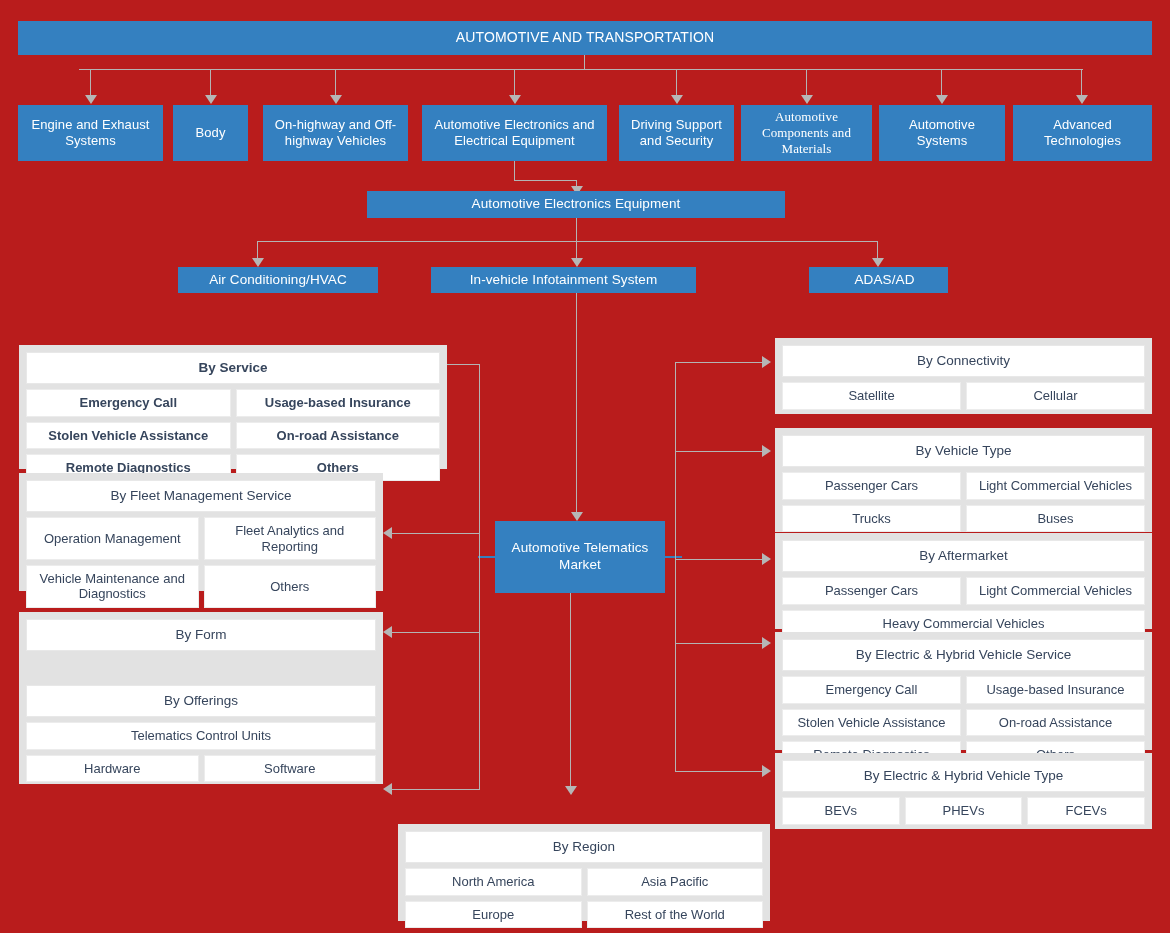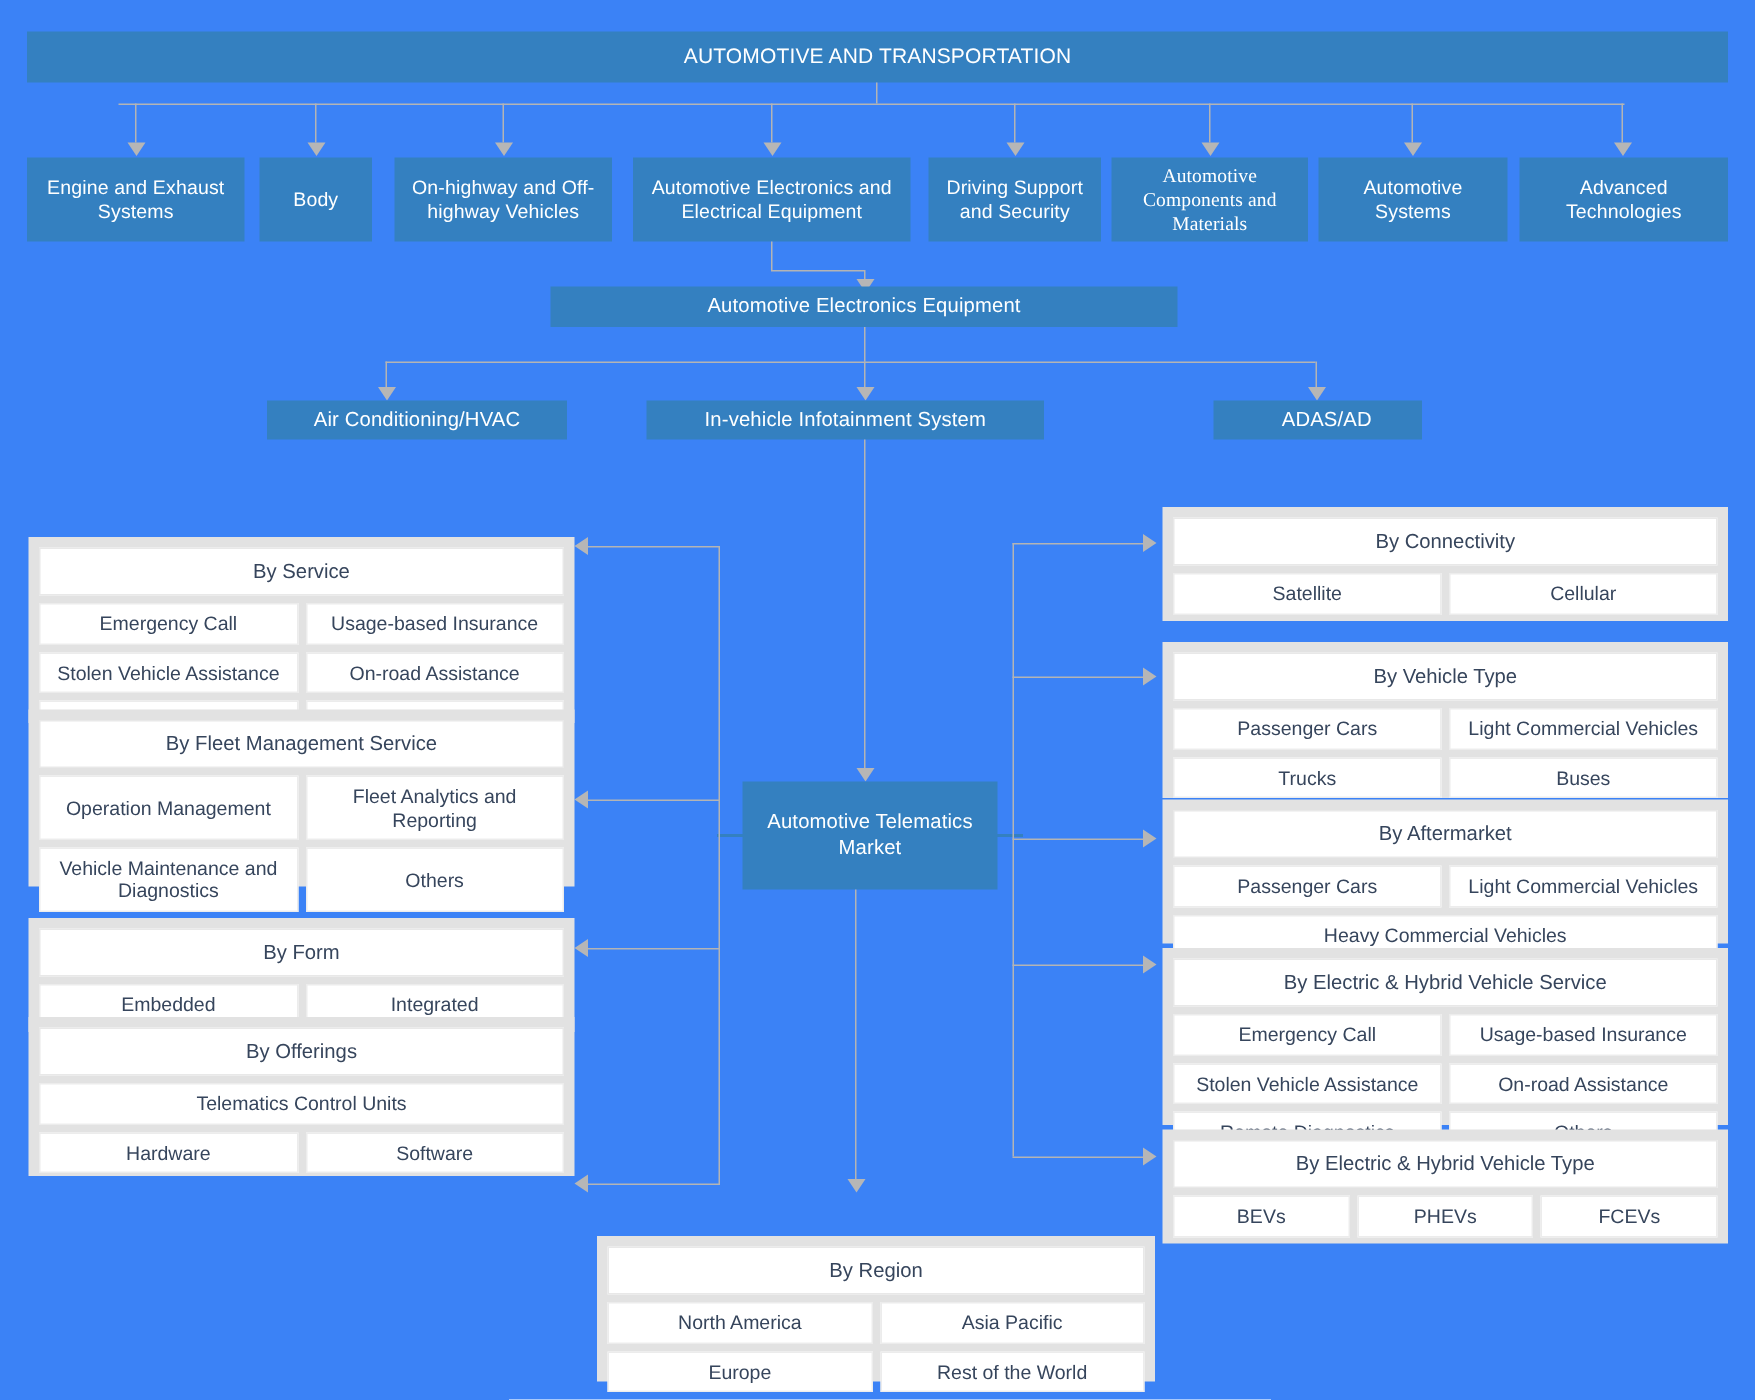--- a/index.html
+++ b/index.html
@@ -4,21 +4,21 @@
 <style>
   html,body{margin:0;padding:0;background:#ffffff;}
   body{
     font-family:"Liberation Sans", sans-serif;
     -webkit-font-smoothing:antialiased;
   }
   #canvas{
     position:relative;
     width:1170px;
     height:933px;
-    background:#3b82f6;
+    background:#b91c1c;
     overflow:hidden;
   }
   
   .bluebox{
     position:absolute;
     background:#3480c0;
     color:#ffffff;
     display:flex;
     align-items:center;
     justify-content:center;
@@ -205,21 +205,21 @@
   <div class="arr arr-right" style="left:762px;top:356px;"></div>
   <div class="ln lnh" style="left:675px;top:451px;width:88px;"></div>
   <div class="arr arr-right" style="left:762px;top:445px;"></div>
   <div class="ln lnh" style="left:675px;top:559px;width:88px;"></div>
   <div class="arr arr-right" style="left:762px;top:553px;"></div>
   <div class="ln lnh" style="left:675px;top:643px;width:88px;"></div>
   <div class="arr arr-right" style="left:762px;top:637px;"></div>
   <div class="ln lnh" style="left:675px;top:771px;width:88px;"></div>
   <div class="arr arr-right" style="left:762px;top:765px;"></div>
 
-  <div class="panel" style="left:19px;top:358px;width:364px;height:124px;">
+  <div class="panel" style="left:19px;top:345px;width:428px;height:124px;font-weight:bold;">
     <div class="hdr">By Service</div>
     <div class="row">
       <div class="cell">Emergency Call</div>
       <div class="cell">Usage-based Insurance</div>
     </div>
     <div class="row">
       <div class="cell">Stolen Vehicle Assistance</div>
       <div class="cell">On-road Assistance</div>
     </div>
     <div class="row">
@@ -235,24 +235,20 @@
       <div class="cell" style="min-height:36px;">Fleet Analytics and Reporting</div>
     </div>
     <div class="row">
       <div class="cell" style="min-height:36px;">Vehicle Maintenance and Diagnostics</div>
       <div class="cell" style="min-height:36px;">Others</div>
     </div>
   </div>
 
   <div class="panel" style="left:19px;top:612px;width:364px;height:76px;">
     <div class="hdr">By Form</div>
-    <div class="row">
-      <div class="cell">Embedded</div>
-      <div class="cell">Integrated</div>
-    </div>
   </div>
 
   <div class="panel" style="left:19px;top:678px;width:364px;height:106px;">
     <div class="hdr">By Offerings</div>
     <div class="row">
       <div class="cell full">Telematics Control Units</div>
     </div>
     <div class="row">
       <div class="cell">Hardware</div>
       <div class="cell">Software</div>

